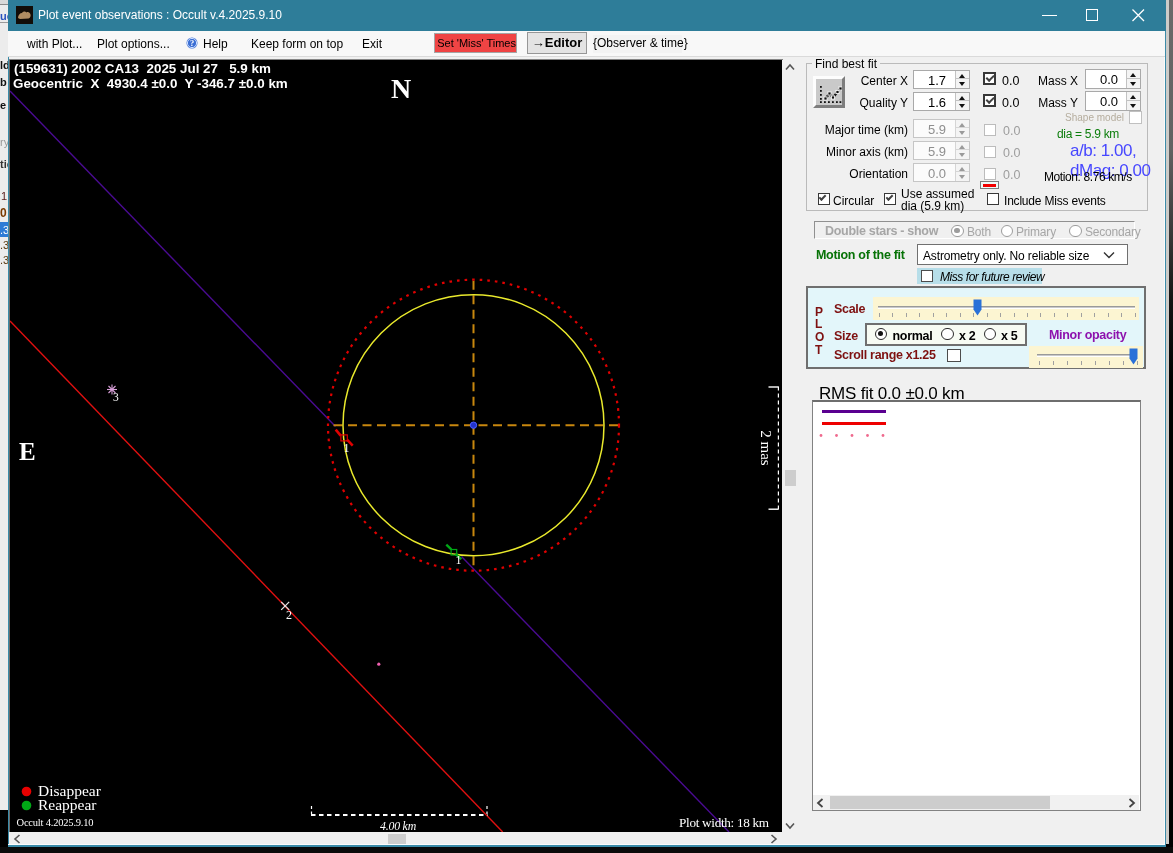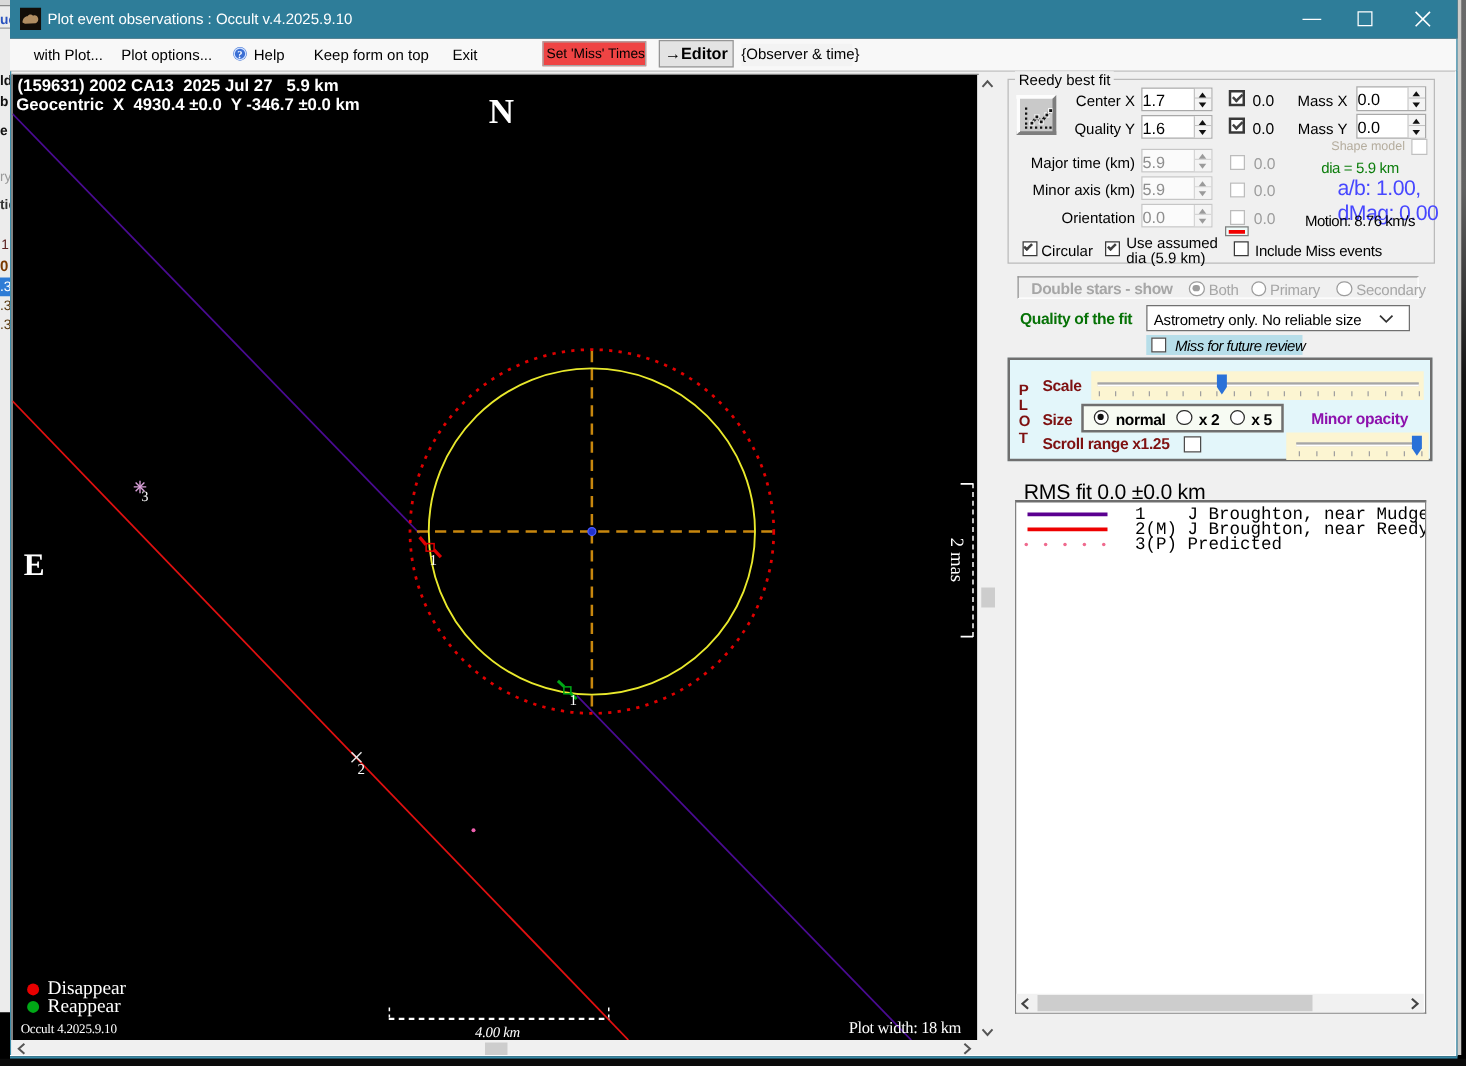--- a/index.html
+++ b/index.html
@@ -1,18 +1,18 @@
 <!DOCTYPE html>
 <html><head><meta charset="utf-8"><style>
 *{margin:0;padding:0;box-sizing:border-box}
 html,body{width:1173px;height:853px;overflow:hidden;background:#000}
 body{position:relative;font-family:"Liberation Sans",sans-serif;font-size:12px;color:#000}
 .a{position:absolute}
 .spin{background:#fff;border:1px solid #a9a9a9;font-size:13px}
-.spin .tx{position:absolute;left:0;top:2px}
+.spin .tx{position:absolute;left:14px;top:2px}
 .spin .btns{position:absolute;right:0;top:0;bottom:0;width:14px;border-left:1px solid #c2c2c2}
 .spin .up,.spin .dn{position:absolute;left:0;right:0;height:50%;background:#f4f4f4}
 .spin .up{top:0;border-bottom:1px solid #c2c2c2}
 .spin .dn{bottom:0}
 .tri-u{position:absolute;left:3px;top:3px;width:0;height:0;border-left:3.5px solid transparent;border-right:3.5px solid transparent;border-bottom:4px solid #111}
 .tri-d{position:absolute;left:3px;top:3px;width:0;height:0;border-left:3.5px solid transparent;border-right:3.5px solid transparent;border-top:4px solid #111}
 .spin.dis{background:#fbfbfb;border-color:#c6c6c6;color:#8f8f8f}
 .spin.dis .btns,.spin.dis .up{border-color:#d5d5d5}
 .spin.dis .tri-u{border-bottom-color:#9a9a9a}
 .spin.dis .tri-d{border-top-color:#9a9a9a}
@@ -171,21 +171,21 @@
 <svg class="a" style="left:770px;top:834px" width="8" height="10">
     <path d="M1.5 1 L6 5 L1.5 9" fill="none" stroke="#555" stroke-width="1.6"></path>
   </svg>
 <div class="a" style="left:388px;top:833.5px;width:18px;height:10px;background:#cdcdcd"></div>
 
 <div class="a" style="left:8px;top:843.5px;width:1158px;height:1px;background:#fdfdfd"></div>
 <div class="a" style="left:8px;top:844.5px;width:1158px;height:2px;background:#3a8ba8"></div>
 <div class="a" style="left:0;top:846.5px;width:1173px;height:7px;background:#0a0a0a"></div>
 
 <div class="a" style="left:806px;top:63px;width:342px;height:148px;border:1px solid #bababa"></div>
-<div class="a" style="left:812px;top:57px;background:#f0f0f0;padding:0 3px;height:13px">Reedy best fit</div>
+<div class="a" style="left:812px;top:57px;background:#f0f0f0;padding:0 3px;height:13px">Find best fit</div>
 
 <div class="a" style="left:813px;top:76px;width:32px;height:32px;background:#c9c9c9;border-top:3px solid #fdfdfd;border-left:3px solid #fdfdfd;border-right:3px solid #7e7e7e;border-bottom:3px solid #7e7e7e">
  <svg width="26" height="26" viewBox="0 0 26 26">
   <g fill="#111">
         <rect x="4" y="7" width="1.8" height="1.8"></rect>
         <rect x="4" y="11" width="1.8" height="1.8"></rect>
         <rect x="4" y="15" width="1.8" height="1.8"></rect>
         <rect x="4" y="19" width="1.8" height="1.8"></rect>
         <rect x="4" y="22.2" width="1.8" height="1.8"></rect>
         <rect x="8" y="22.2" width="1.8" height="1.8"></rect>
@@ -330,21 +330,21 @@
 <div class="a" style="left:825px;top:223.5px;font:bold 12.5px 'Liberation Sans';letter-spacing:-0.3px;color:#a6a6a6">Double stars - show</div>
 <div class="a rad" style="left:951px;top:224.5px">
     <i class="dot a"></i>
   </div>
 <div class="a" style="left:967px;top:225px;color:#a6a6a6;letter-spacing:-0.2px">Both</div>
 <div class="a rad" style="left:1000.5px;top:224.5px"></div>
 <div class="a" style="left:1016px;top:225px;color:#a6a6a6;letter-spacing:-0.2px">Primary</div>
 <div class="a rad" style="left:1069px;top:224.5px"></div>
 <div class="a" style="left:1085px;top:225px;color:#a6a6a6;letter-spacing:-0.2px">Secondary</div>
 
-<div class="a" style="left:816px;top:248px;font:bold 12.5px 'Liberation Sans';letter-spacing:-0.3px;color:#067206">Quality of the fit</div>
+<div class="a" style="left:816px;top:248px;font:bold 12.5px 'Liberation Sans';letter-spacing:-0.3px;color:#067206">Motion of the fit</div>
 <div class="a" style="left:917px;top:243.5px;width:211px;height:21.5px;background:#fff;border:1px solid #707070"></div>
 <div class="a" style="left:923px;top:249px;letter-spacing:-0.15px">Astrometry only. No reliable size</div>
 <svg class="a" style="left:1103px;top:251px" width="12" height="8">
     <path d="M1 1.5 L6 6.5 L11 1.5" fill="none" stroke="#333" stroke-width="1.4"></path>
   </svg>
 
 <div class="a" style="left:917px;top:267.5px;width:125px;height:16px;background:#b7dee9"></div>
 <div class="a" style="left:920.5px;top:269.5px;width:12px;height:12px;background:#fff;border:1.5px solid #4c4c4c"></div>
 <div class="a" style="left:940px;top:270px;font-style:italic;letter-spacing:-0.45px">Miss for future review</div>
 
@@ -419,23 +419,20 @@
  <div class="a" style="left:9.5px;top:20.5px;width:64px;height:2.5px;background:#ee0000"></div>
  <svg class="a" style="left:6.5px;top:31.5px" width="66" height="5">
       <g fill="#ef6a8e">
         <circle cx="2" cy="2.5" r="1.4"></circle>
         <circle cx="17.5" cy="2.5" r="1.4"></circle>
         <circle cx="33" cy="2.5" r="1.4"></circle>
         <circle cx="48.5" cy="2.5" r="1.4"></circle>
         <circle cx="64" cy="2.5" r="1.4"></circle>
       </g>
     </svg>
- <div class="a" id="lbtext" style="left:95.5px;top:4.5px;font:14px 'Liberation Mono',monospace;line-height:12px;white-space:pre">1    J Broughton, near Mudge
-2(M) J Broughton, near Reedy
-3(P) Predicted</div>
 </div>
 <div class="a" style="left:813px;top:794.5px;width:326px;height:15px;background:#f1f1f1"></div>
 <svg class="a" style="left:816px;top:797.5px" width="8" height="10">
     <path d="M6.5 1 L2 5 L6.5 9" fill="none" stroke="#444" stroke-width="1.8"></path>
   </svg>
 <svg class="a" style="left:1128px;top:797.5px" width="8" height="10">
     <path d="M1.5 1 L6 5 L1.5 9" fill="none" stroke="#444" stroke-width="1.8"></path>
   </svg>
 <div class="a" style="left:830px;top:795.5px;width:220px;height:13.5px;background:#cdcdcd"></div>
 

